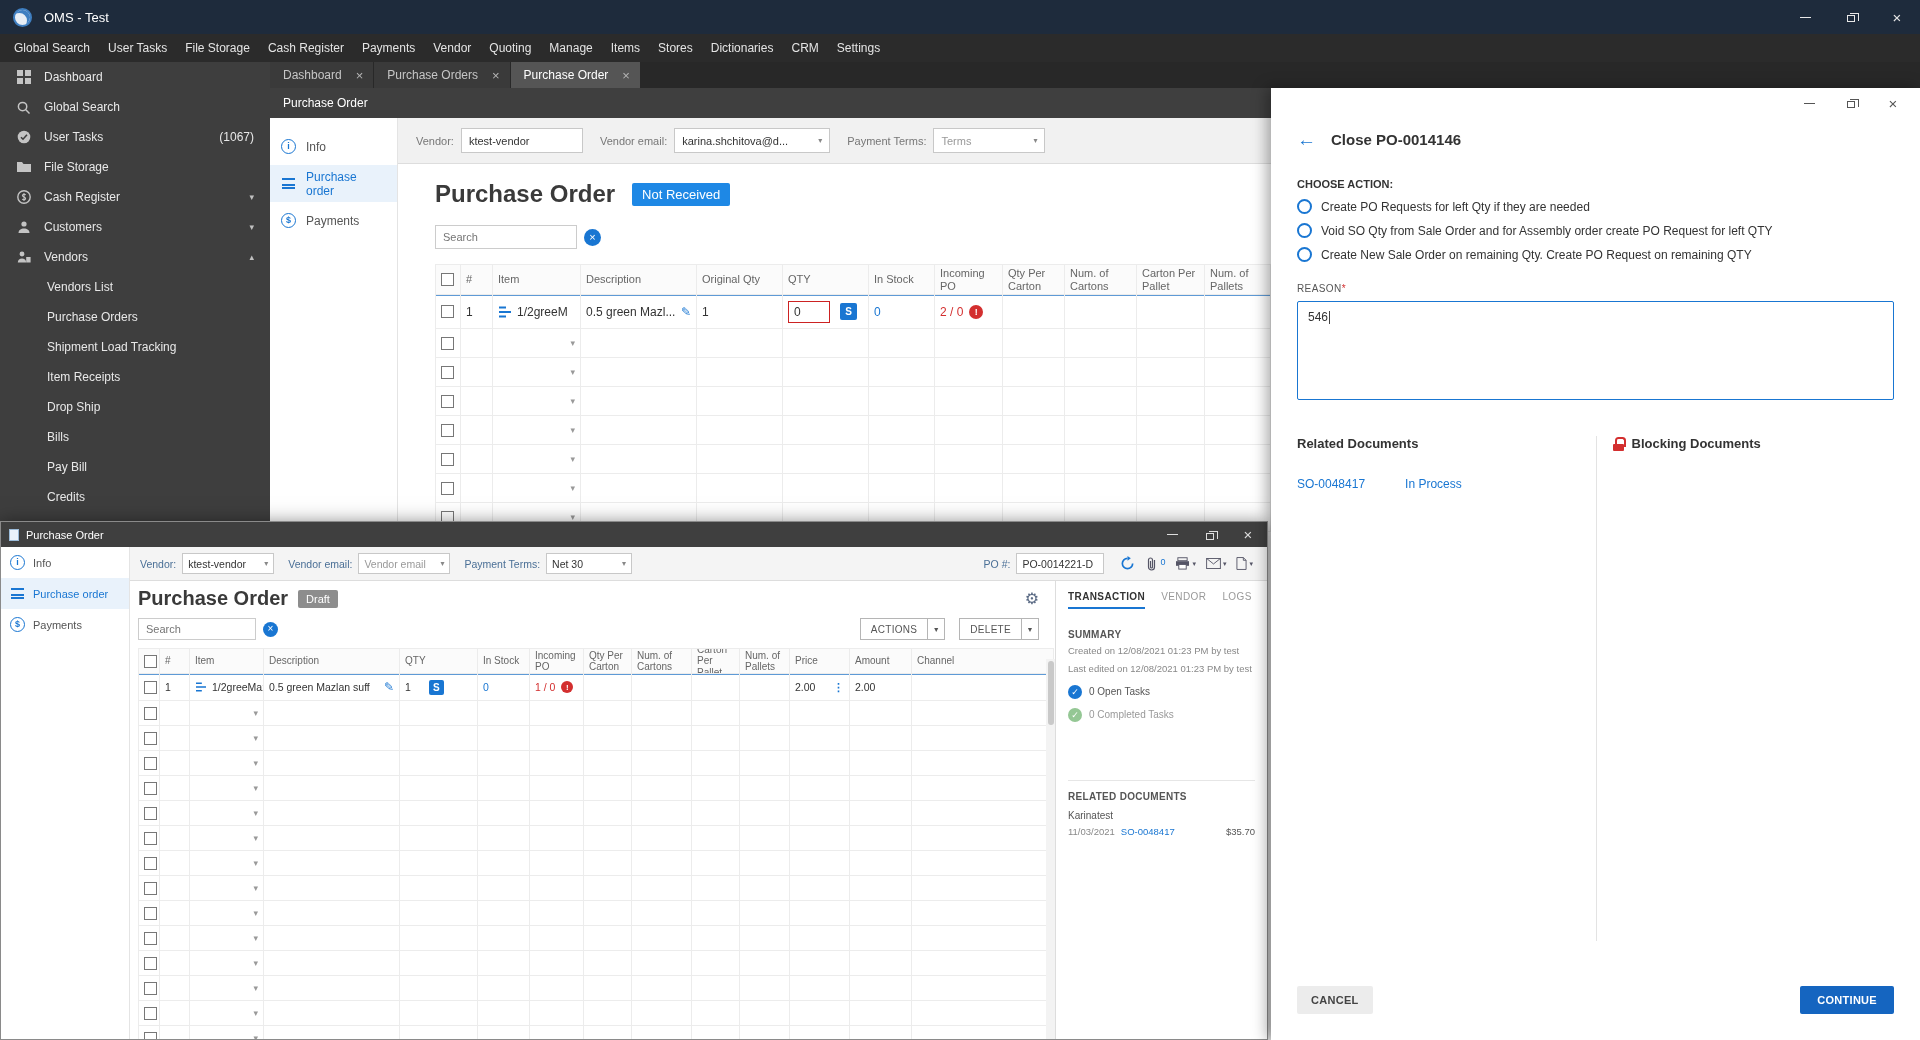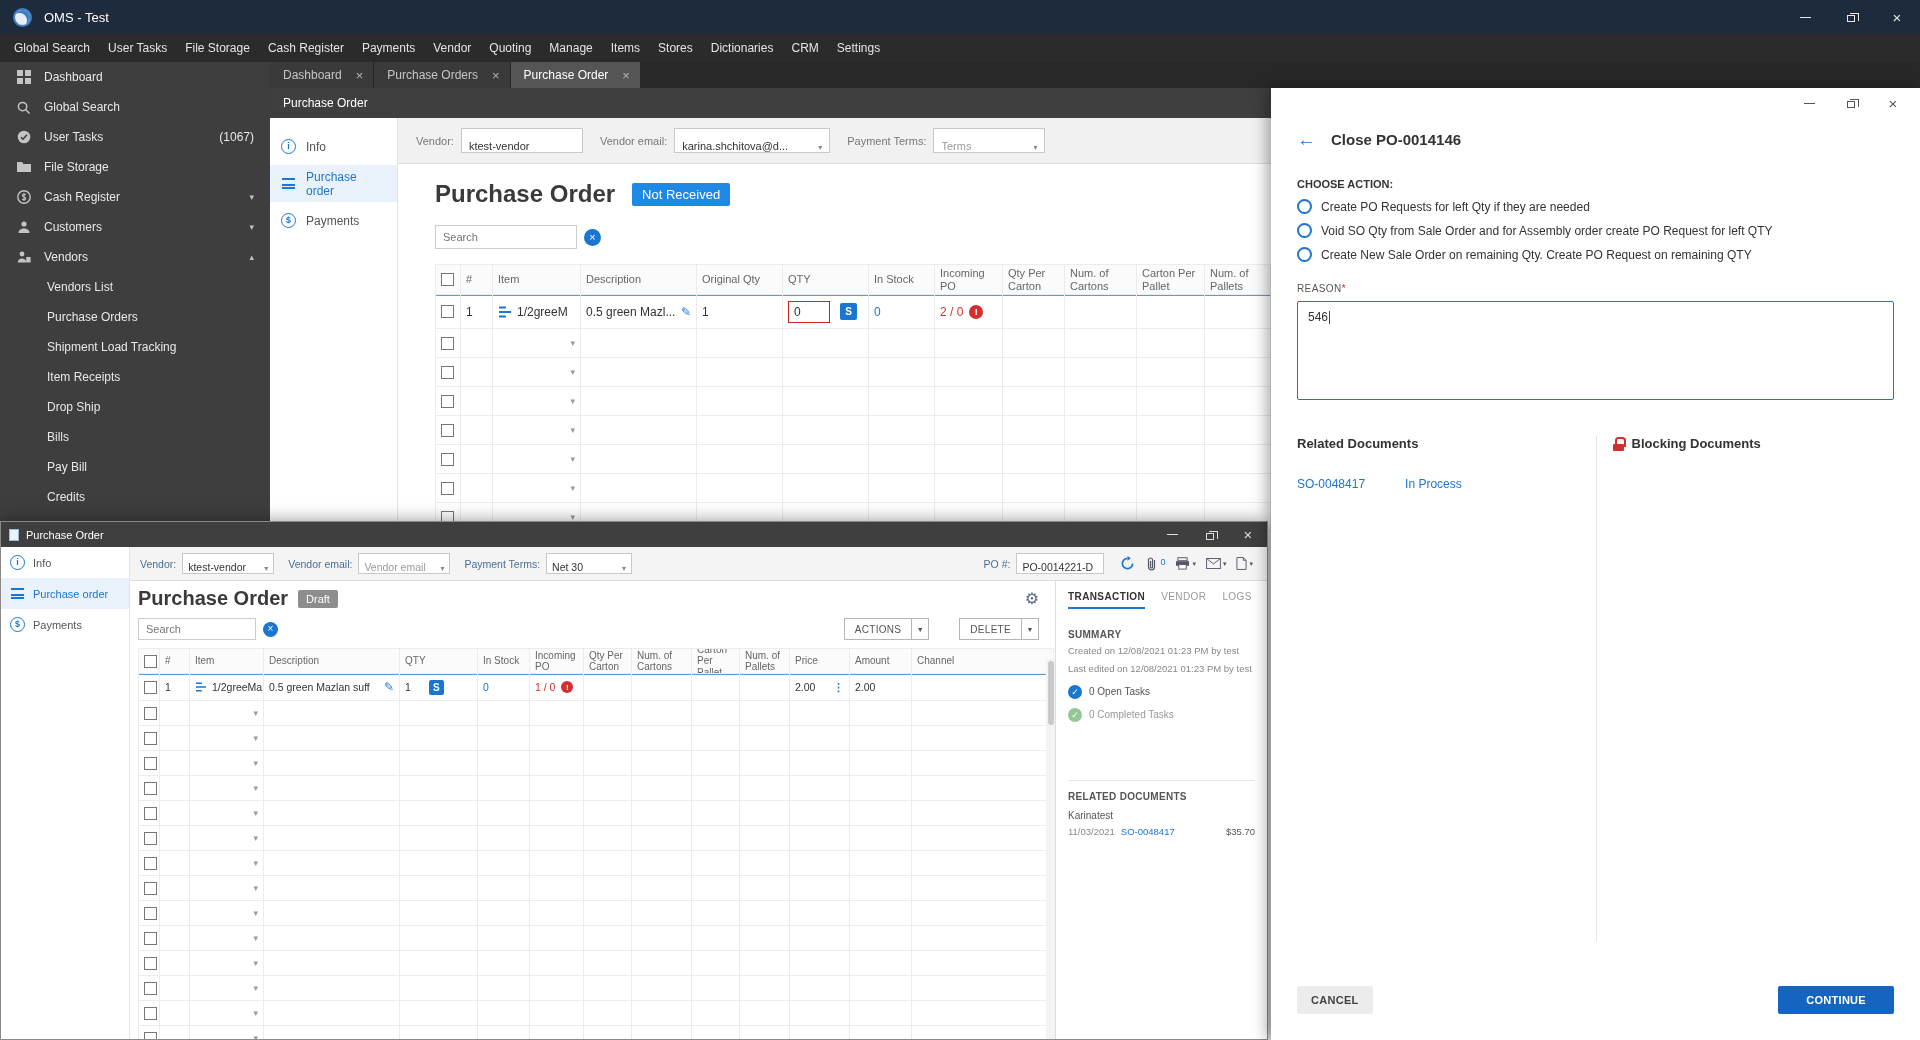--- a/index.html
+++ b/index.html
@@ -45,21 +45,21 @@
 .pm-body{flex:1;display:flex;min-height:0;}
 .mini-nav{width:128px;border-right:1px solid #e4e4e4;padding-top:10px;flex:none;background:#fff;}
 .mini-item{height:37px;display:flex;align-items:center;gap:9px;padding:0 10px;font-size:12px;color:#555;}
 .mini-item.active{background:#e9f2fb;color:var(--accent);}
 .ni{width:17px;height:17px;flex:none;display:flex;align-items:center;justify-content:center;color:var(--accent);}
 .circ-glyph{width:15px;height:15px;border-radius:50%;border:1.5px solid currentColor;font-size:9px;font-weight:bold;display:flex;align-items:center;justify-content:center;line-height:1;}
 .bars{width:13px;height:11px;border-top:2px solid currentColor;border-bottom:2px solid currentColor;position:relative;}
 .bars::before{content:"";position:absolute;left:0;top:3.5px;width:100%;height:2px;background:currentColor;}
 .pm-right{flex:1;display:flex;flex-direction:column;min-width:0;}
 .pm-toolbar{height:46px;background:#f1f1f1;border-bottom:1px solid #ddd;display:flex;align-items:center;padding:0 18px;gap:7px;flex:none;font-size:11px;color:#777;}
-.fld{height:25px;background:#fff;border:1px solid #c8c8c8;display:flex;align-items:flex-end;padding:0 7px;font-size:11px;color:#333;}
+.fld{height:25px;background:#fff;border:1px solid #c8c8c8;display:flex;align-items:center;padding:0 7px;font-size:11px;color:#333;}
 .fld input{border:none;outline:none;font:inherit;color:inherit;width:100%;background:transparent;}
 .dd-arrow{margin-left:auto;font-size:8px;color:#888;padding-left:6px;}
 .ph{color:#999;}
 .pm-content{flex:1;padding:16px 0 0 37px;min-height:0;}
 .heading-row{display:flex;align-items:center;gap:17px;}
 .page-heading{font-size:24px;font-weight:bold;color:#3a3a3a;}
 .badge{font-size:13px;color:#fff;padding:4px 10px;border-radius:2px;}
 .badge.blue{background:var(--badge-blue);}
 .badge.gray{background:var(--badge-draft);font-size:11px;padding:3px 8px;}
 .search-row{margin-top:17px;display:flex;align-items:center;}
@@ -114,21 +114,21 @@
 .ti{display:flex;align-items:center;gap:2px;}
 .ti .dd{font-size:7px;color:#556;}
 .att-num{color:var(--accent);font-size:9px;align-self:flex-start;}
 .pd-content{flex:1;display:flex;min-height:0;}
 .pd-main{width:925px;flex:none;display:flex;flex-direction:column;padding:6px 0 0 8px;position:relative;min-height:0;}
 .pd-head-row{display:flex;align-items:center;gap:10px;padding-right:16px;height:32px;}
 .pd-heading{font-size:20px;font-weight:bold;color:#3a3a3a;}
 .gear{margin-left:auto;font-size:16px;color:#5b6b85;line-height:1;}
 .pd-search-row{display:flex;align-items:center;margin-top:8px;padding-right:16px;}
 .pd-search-row .search-fld{width:118px;height:22px;}
-.btns{margin-left:auto;display:flex;gap:30px;align-items:center;}
+.btns{margin-left:auto;display:flex;gap:14px;align-items:center;}
 .split{display:flex;}
 .btn{height:22px;background:#fff;border:1px solid #b5b5b5;font-size:10px;color:#555;display:flex;align-items:center;padding:0 10px;letter-spacing:.3px;}
 .split .arr{width:17px;height:22px;border:1px solid #b5b5b5;border-left:none;display:flex;align-items:center;justify-content:center;font-size:7px;color:#555;}
 .pd-main .table{margin-top:8px;}
 .vscroll{position:absolute;right:0;top:78px;bottom:0;width:9px;background:#f3f3f3;}
 .vthumb{position:absolute;top:2px;left:1.5px;width:6px;height:64px;background:#c9c9c9;border-radius:3px;}
 
 
 .pd-panel{flex:1;border-left:1px solid #ddd;padding:10px 12px 0;min-width:0;font-size:10px;}
 .panel-tabs{display:flex;gap:16px;}
@@ -169,21 +169,21 @@
 .doc-cols{display:flex;margin-top:36px;height:505px;}
 .dc-left{width:50%;}
 .dc-right{width:50%;border-left:1px solid #e3e3e3;padding-left:16px;}
 .dc-title{font-size:13px;font-weight:bold;color:#333;display:flex;align-items:center;gap:8px;}
 .dc-doc-row{margin-top:26px;display:flex;gap:40px;font-size:12px;}
 .lock{width:11px;height:14px;position:relative;flex:none;}
 .lock::before{content:"";position:absolute;top:0;left:2px;width:7px;height:8px;border:2px solid var(--error);border-bottom:none;border-radius:3.5px 3.5px 0 0;}
 .lock::after{content:"";position:absolute;bottom:0;left:0;width:11px;height:7px;background:var(--error);border-radius:1px;}
 .dlg-buttons{position:absolute;left:26px;right:26px;bottom:26px;display:flex;justify-content:space-between;}
 .btn-cancel{background:#ececec;color:#444;font-size:11px;font-weight:bold;padding:7px 14px;border-radius:2px;letter-spacing:.3px;border:none;}
-.btn-continue{background:var(--continue-button);color:#fff;font-size:11px;font-weight:bold;padding:8px 28px;border-radius:2px;letter-spacing:.3px;border:none;}
+.btn-continue{background:var(--continue-button);color:#fff;font-size:11px;font-weight:bold;padding:8px 17px;border-radius:2px;letter-spacing:.3px;border:none;}
 </style>
 </head>
 <body>
 
 <div class="titlebar">
   <span class="app-logo"></span>
   <span class="tb-title">OMS - Test</span>
   <div class="tb-controls">
     <span class="tbc">
         <span class="ic-min"></span>

